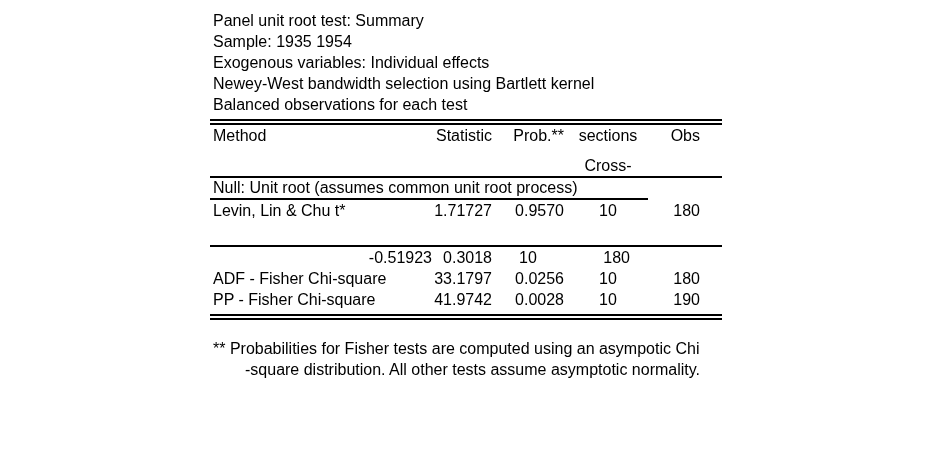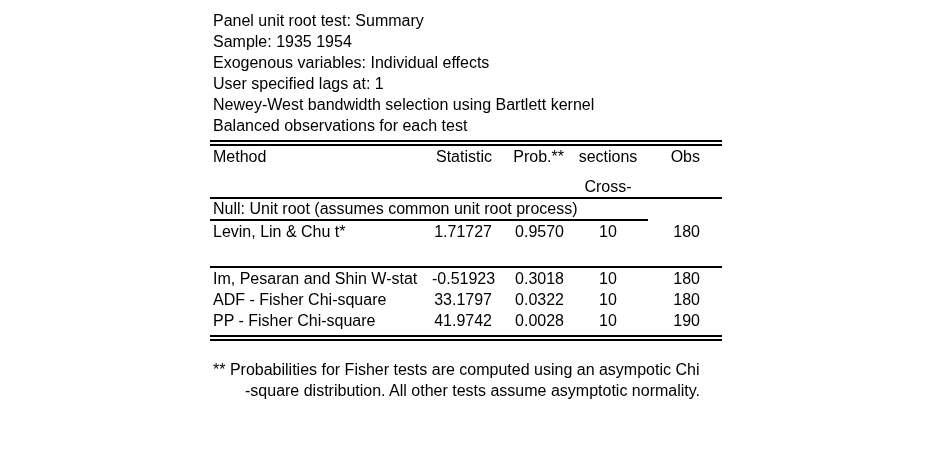--- a/index.html
+++ b/index.html
@@ -88,21 +88,20 @@
 </head>
 <body>
 
 <div class="page">
   <div class="content">
 
     <div class="header-block">
       <div class="hdr-line">Panel unit root test: Summary</div>
       <div class="hdr-line">Sample: 1935 1954</div>
       <div class="hdr-line">Exogenous variables: Individual effects</div>
-      <div class="hdr-line">User specified lags at: 1</div>
       <div class="hdr-line">Newey-West bandwidth selection using Bartlett kernel</div>
       <div class="hdr-line">Balanced observations for each test</div>
     </div>
 
     <div class="table">
 
       <div class="rule-double"></div>
 
       <div class="trow row-head">
         <div class="c1">Method</div>
@@ -131,31 +130,30 @@
         <div class="c3">0.9570</div>
         <div class="c4">10</div>
         <div class="c5">180</div>
       </div>
 
       <div class="gap-big"></div>
 
       <div class="hr2"></div>
 
       <div class="trow row-data">
-        <div class="c1">Im, Pesaran and Shin W-stat</div>
         <div class="c2">-0.51923</div>
         <div class="c3">0.3018</div>
         <div class="c4">10</div>
         <div class="c5">180</div>
       </div>
 
       <div class="trow row-data">
         <div class="c1">ADF - Fisher Chi-square</div>
         <div class="c2">33.1797</div>
-        <div class="c3">0.0322</div>
+        <div class="c3">0.0256</div>
         <div class="c4">10</div>
         <div class="c5">180</div>
       </div>
 
       <div class="trow row-data">
         <div class="c1">PP - Fisher Chi-square</div>
         <div class="c2">41.9742</div>
         <div class="c3">0.0028</div>
         <div class="c4">10</div>
         <div class="c5">190</div>

